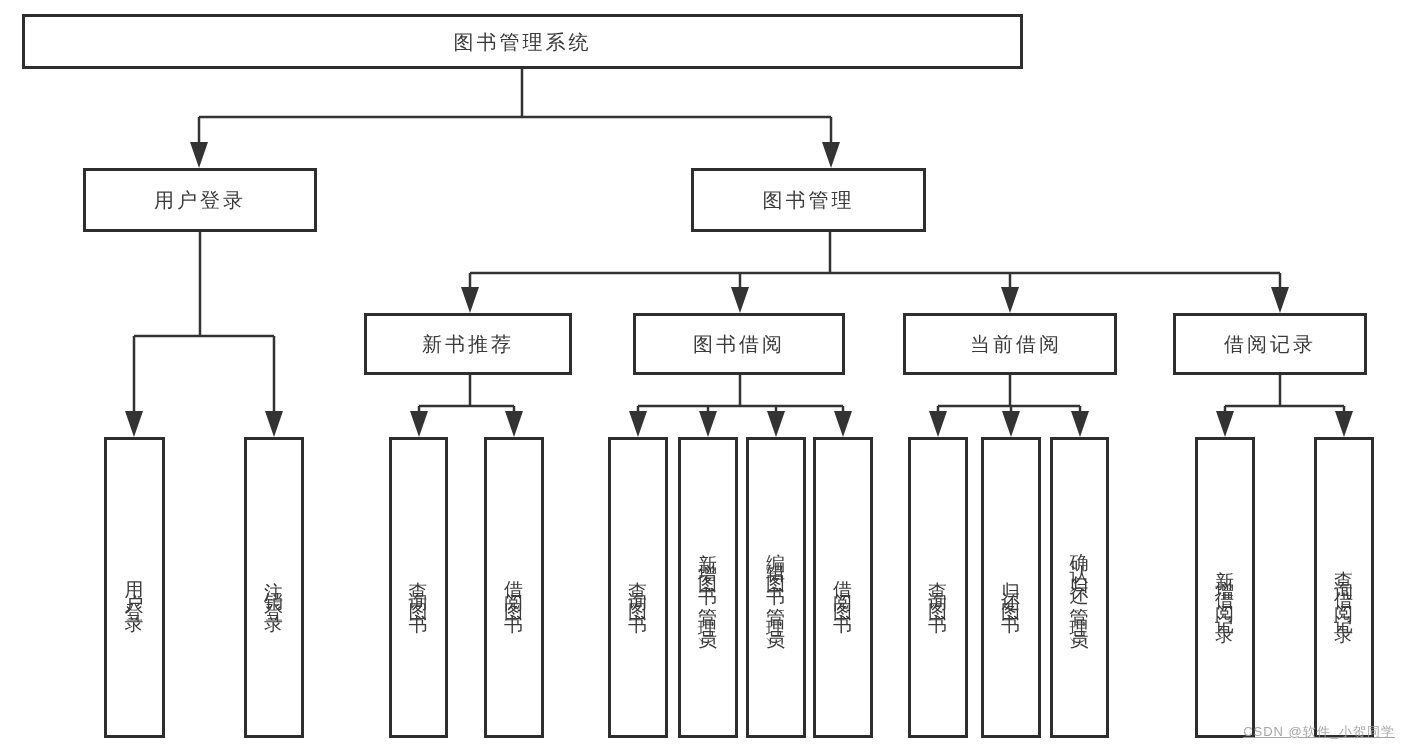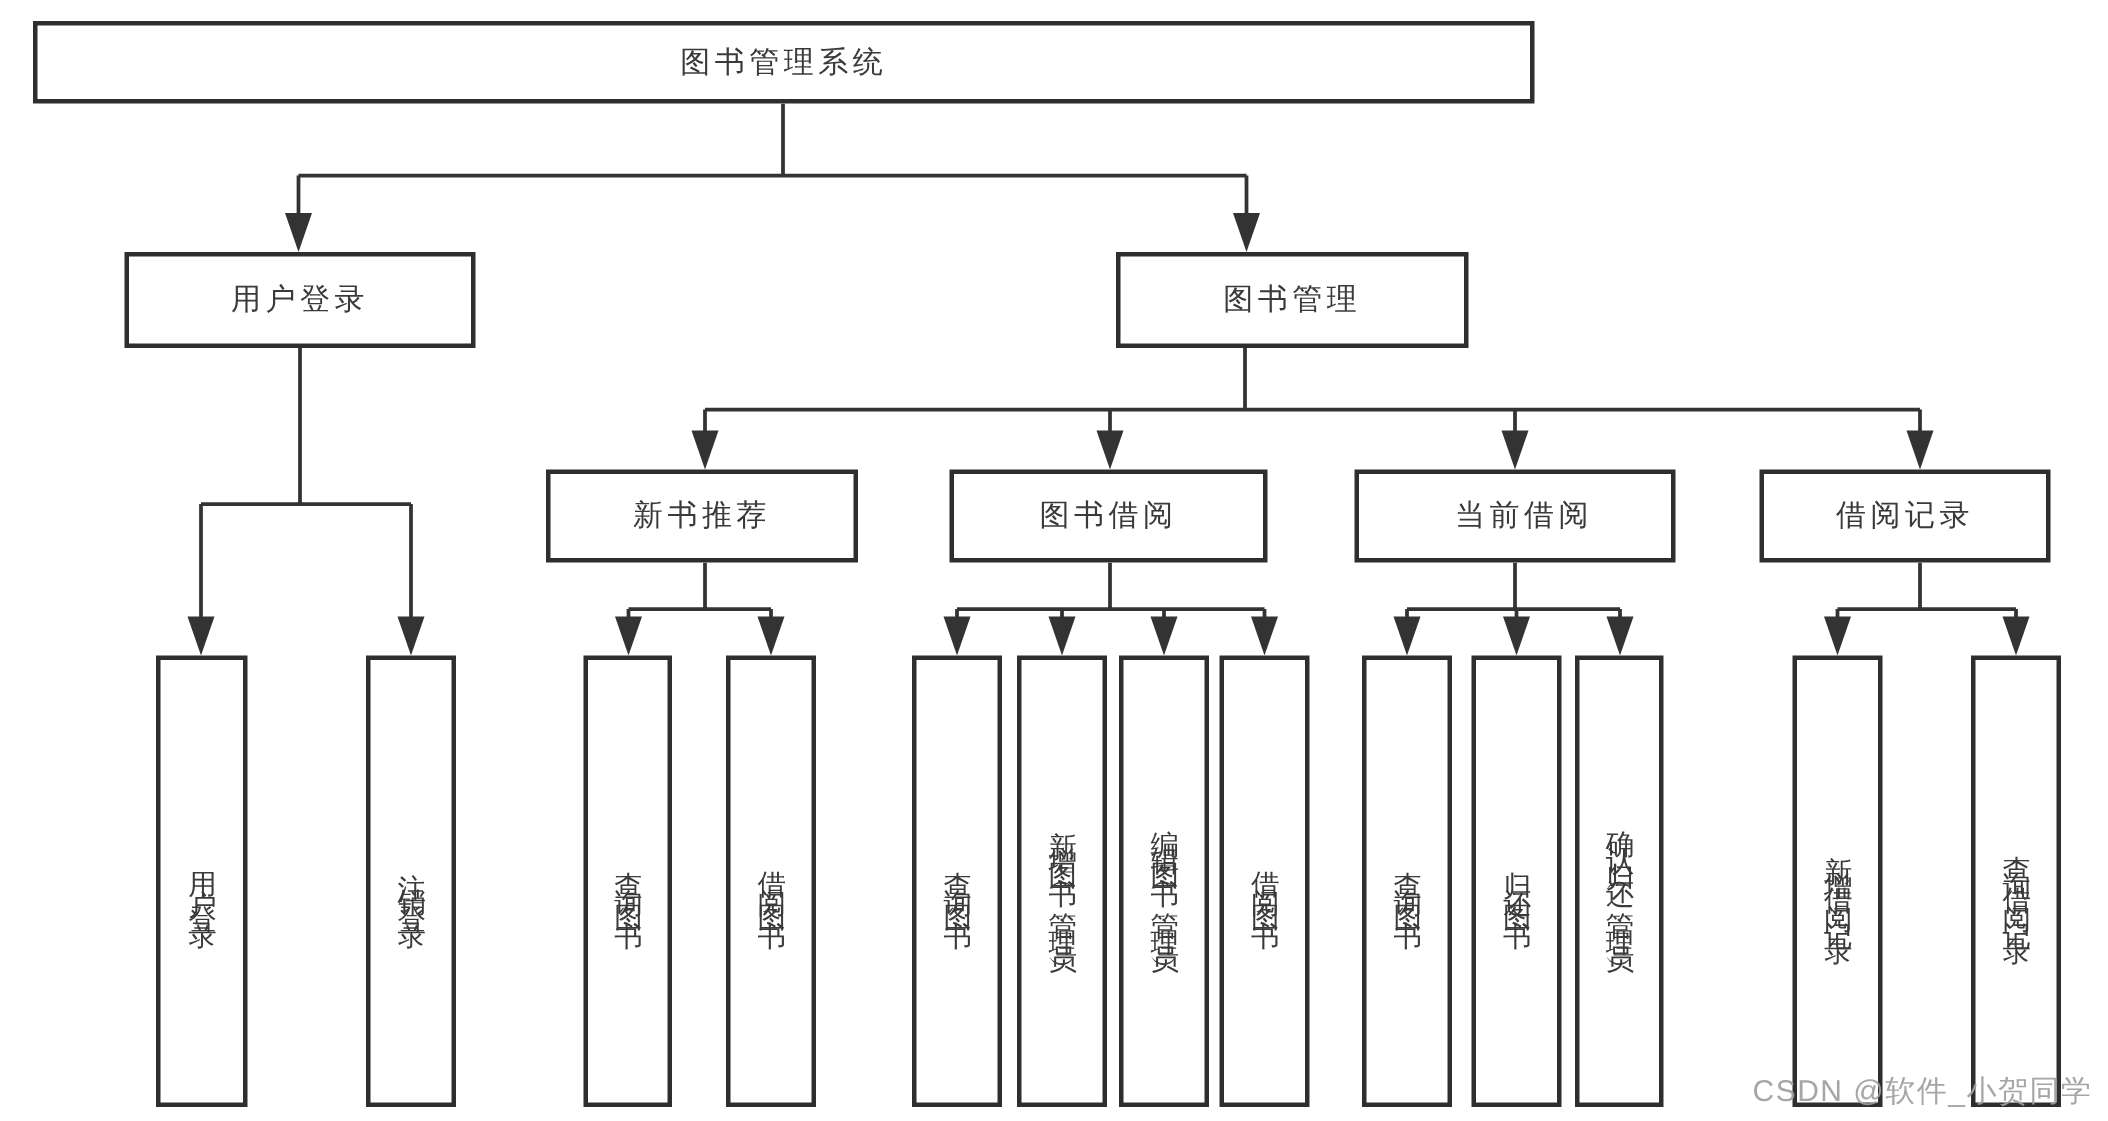--- a/index.html
+++ b/index.html
@@ -35,21 +35,21 @@
   .vbox {
     writing-mode: vertical-rl;
     text-orientation: mixed;
     font-size: 19px;
     letter-spacing: 11px;
     line-height: 1;
   }
   
   .n-root            { left: 22px;   top: 14px;  width: 1001px; height: 55px; }
   .n-user-login      { left: 83px;   top: 168px; width: 234px;  height: 64px; }
-  .n-book-mgmt       { left: 744px;  top: 168px; width: 235px;  height: 64px; }
+  .n-book-mgmt       { left: 691px;  top: 168px; width: 235px;  height: 64px; }
   .n-new-rec         { left: 364px;  top: 313px; width: 208px;  height: 62px; }
   .n-borrow          { left: 633px;  top: 313px; width: 212px;  height: 62px; }
   .n-current         { left: 903px;  top: 313px; width: 214px;  height: 62px; padding-left: 12px; }
   .n-record          { left: 1173px; top: 313px; width: 194px;  height: 62px; }
   .leaf              { top: 437px; height: 301px; width: 60px; }
   .n-ul-login        { left: 104px; width: 61px; }
   .n-ul-logout       { left: 244px; }
   .n-nr-query        { left: 389px; width: 59px; }
   .n-nr-borrow       { left: 484px; }
   .n-bb-query        { left: 608px; }
@@ -58,25 +58,26 @@
   .n-bb-borrow       { left: 813px; }
   .n-cb-query        { left: 908px; }
   .n-cb-return       { left: 981px; }
   .n-cb-confirm      { left: 1050px; width: 59px; }
   .n-br-add          { left: 1195px; }
   .n-br-query        { left: 1314px; }
   .watermark {
     position: absolute;
     right: 10px;
     bottom: 6px;
-    font-size: 20px;
+    font-size: 13px;
     letter-spacing: 1px;
     color: rgba(158, 158, 158, 0.92);
     z-index: 5;
     pointer-events: none;
+    text-decoration: underline;
   }
 </style>
 </head>
 <body>
 
 <div class="canvas">
 
   <svg class="connectors" viewBox="0 0 1405 747" xmlns="http://www.w3.org/2000/svg" aria-hidden="true">
     <defs>
       <path id="arr" d="M0 0 L-9 -26 L9 -26 Z"></path>

